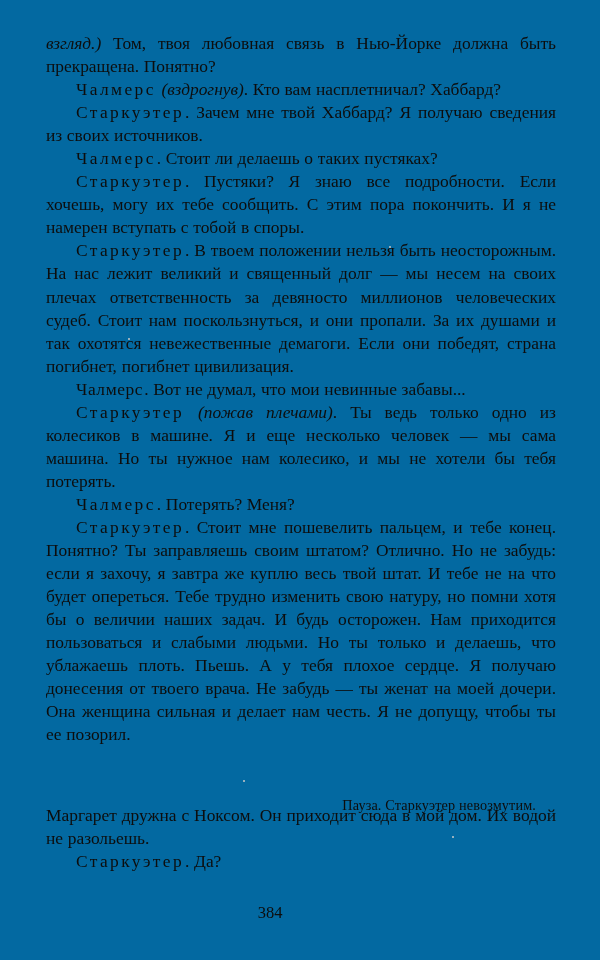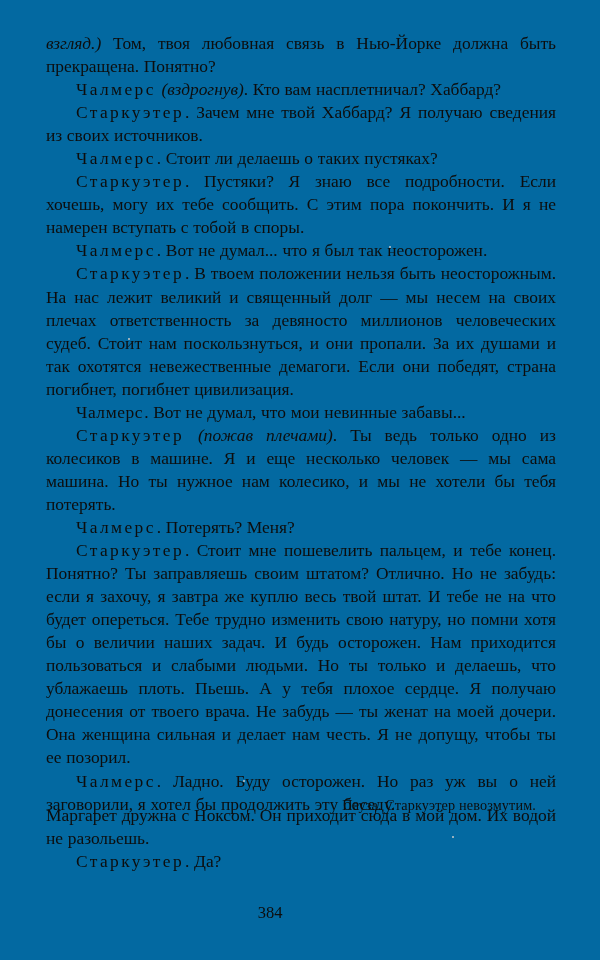--- a/index.html
+++ b/index.html
@@ -108,33 +108,31 @@
     <p class="para"><span class="it">взгляд.)</span><span> Том, твоя любовная связь в Нью-Йорке должна быть прекращена. Понятно?</span></p>
 
     <p class="para indent"><span class="speaker">Чалмерс</span><span> </span><span class="it">(вздрогнув)</span><span>. Кто вам насплетничал? Хаббард?</span></p>
 
     <p class="para indent"><span class="speaker">Старкуэтер</span><span>. Зачем мне твой Хаббард? Я получаю сведения из своих источников.</span></p>
 
     <p class="para indent"><span class="speaker">Чалмерс</span><span>. Стоит ли делаешь о таких пустяках?</span></p>
 
     <p class="para indent"><span class="speaker">Старкуэтер</span><span>. Пустяки? Я знаю все подробности. Если хочешь, могу их тебе сообщить. С этим пора покончить. И я не намерен вступать с тобой в споры.</span></p>
 
-    <p class="para indent"><span class="speaker">Чалмерс</span><span>. Вот не думал... что я был так неосторожен.</span></p>
 
     <p class="para indent"><span class="speaker">Старкуэтер</span><span>. В твоем положении нельзя быть неосторожным. На нас лежит великий и священный долг — мы несем на своих плечах ответственность за девяносто миллионов человеческих судеб. Стоит нам поскользнуться, и они пропали. За их душами и так охотятся невежественные демагоги. Если они победят, страна погибнет, погибнет цивилизация.</span></p>
 
     <p class="para indent"><span class="speaker speaker-tight">Чалмерс</span><span>. Вот не думал, что мои невинные забавы...</span></p>
 
     <p class="para indent"><span class="speaker">Старкуэтер</span><span> </span><span class="it">(пожав плечами)</span><span>. Ты ведь только одно из колесиков в машине. Я и еще несколько человек — мы сама машина. Но ты нужное нам колесико, и мы не хотели бы тебя потерять.</span></p>
 
     <p class="para indent"><span class="speaker">Чалмерс</span><span>. Потерять? Меня?</span></p>
 
     <p class="para indent"><span class="speaker">Старкуэтер</span><span>. Стоит мне пошевелить пальцем, и тебе конец. Понятно? Ты заправляешь своим штатом? Отлично. Но не забудь: если я захочу, я завтра же куплю весь твой штат. И тебе не на что будет опереться. Тебе трудно изменить свою натуру, но помни хотя бы о величии наших задач. И будь осторожен. Нам приходится пользоваться и слабыми людьми. Но ты только и делаешь, что ублажаешь плоть. Пьешь. А у тебя плохое сердце. Я получаю донесения от твоего врача. Не забудь — ты женат на моей дочери. Она женщина сильная и делает нам честь. Я не допущу, чтобы ты ее позорил.</span></p>
 
-    <p class="para indent"><span class="speaker">Чалмерс</span><span>. Ладно. Буду осторожен. Но раз уж вы о ней заговорили, я хотел бы продолжить эту беседу.</span></p>
 
   </div>
 
   <div class="stage-direction">Пауза. Старкуэтер невозмутим.</div>
 
   <div class="tail-block">
     <p class="para">Маргарет дружна с Ноксом. Он приходит сюда в мой дом. Их водой не разольешь.</p>
     <p class="para indent"><span class="speaker">Старкуэтер</span><span>. Да?</span></p>
   </div>
 

